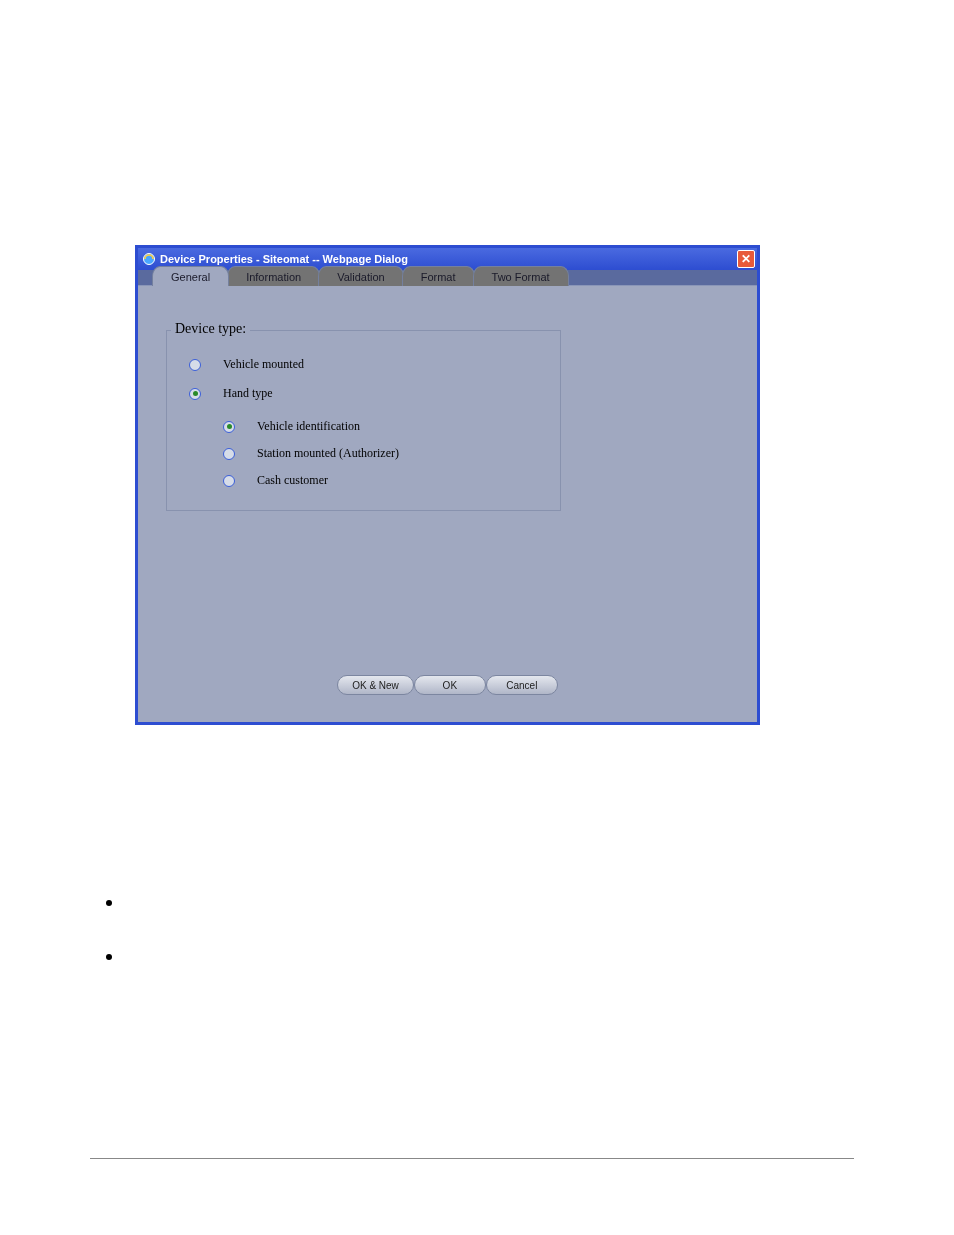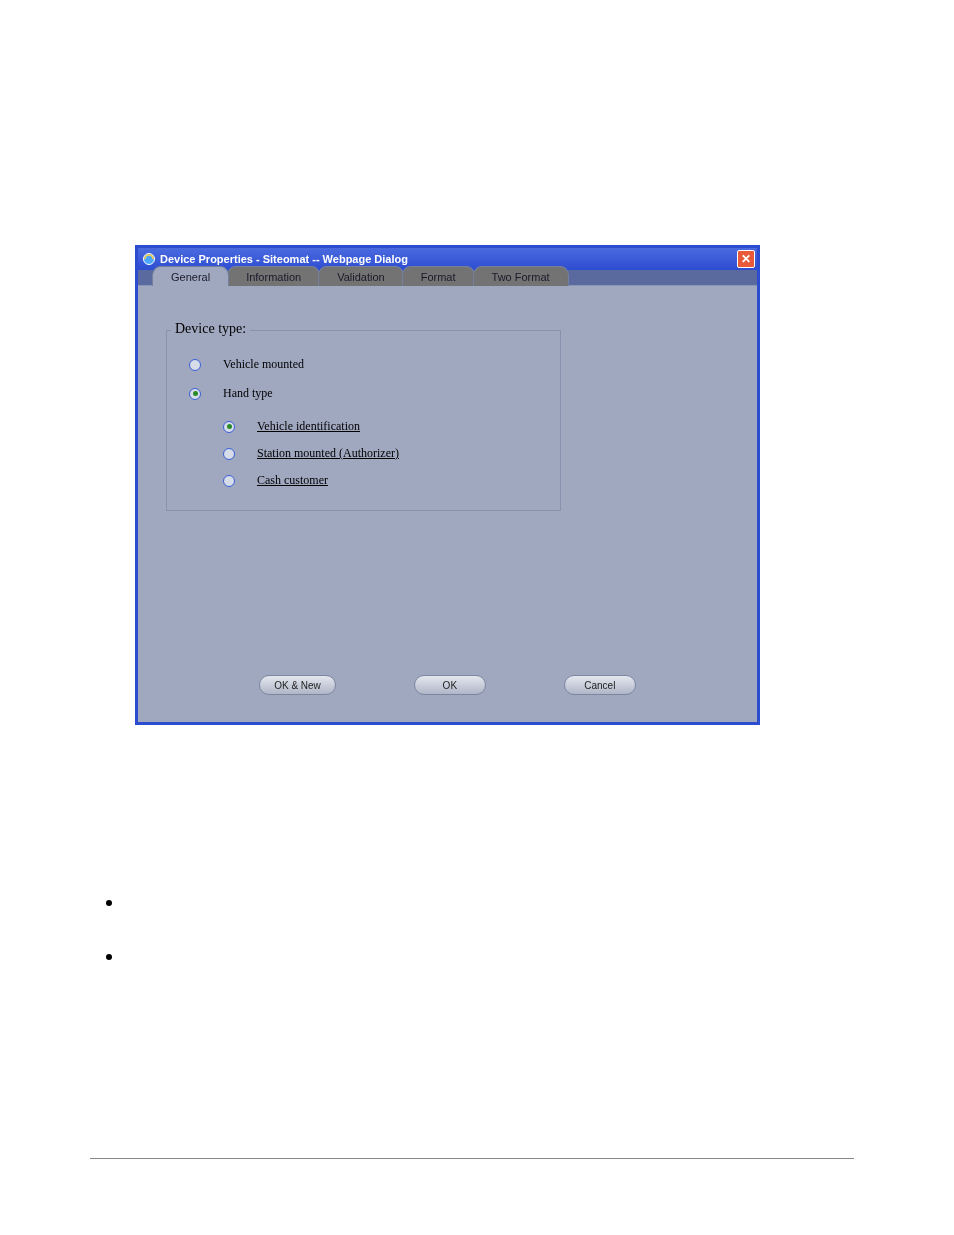--- a/index.html
+++ b/index.html
@@ -119,21 +119,20 @@
       align-items: center;
       margin-top: 14px;
       font-family: "Times New Roman", serif;
       font-size: 12px;
       color: #000;
     }
     .radio-row .rlabel { margin-left: 22px; }
     .sub-options {
       margin-left: 34px;
       margin-top: 18px;
-      text-decoration: underline;
     }
     .sub-options .radio-row { margin-top: 12px; }
     .radio {
       width: 12px;
       height: 12px;
       border-radius: 50%;
       border: 1px solid #3a5ed8;
       background: #d6dce8;
       display: inline-flex;
       align-items: center;
@@ -146,21 +145,20 @@
       height: 5px;
       background: #2a8a2a;
       border-radius: 50%;
     }
     .button-row {
       height: 50px;
       background: #a0a8c0;
       display: flex;
       align-items: center;
       justify-content: center;
-      gap: 78px;
     }
     .btn {
       min-width: 72px;
       height: 20px;
       border-radius: 10px;
       background: linear-gradient(#e4e7ee, #b0b6c8);
       border: 1px solid #7c86a0;
       font-size: 10px;
       color: #222;
       padding: 0 14px;

